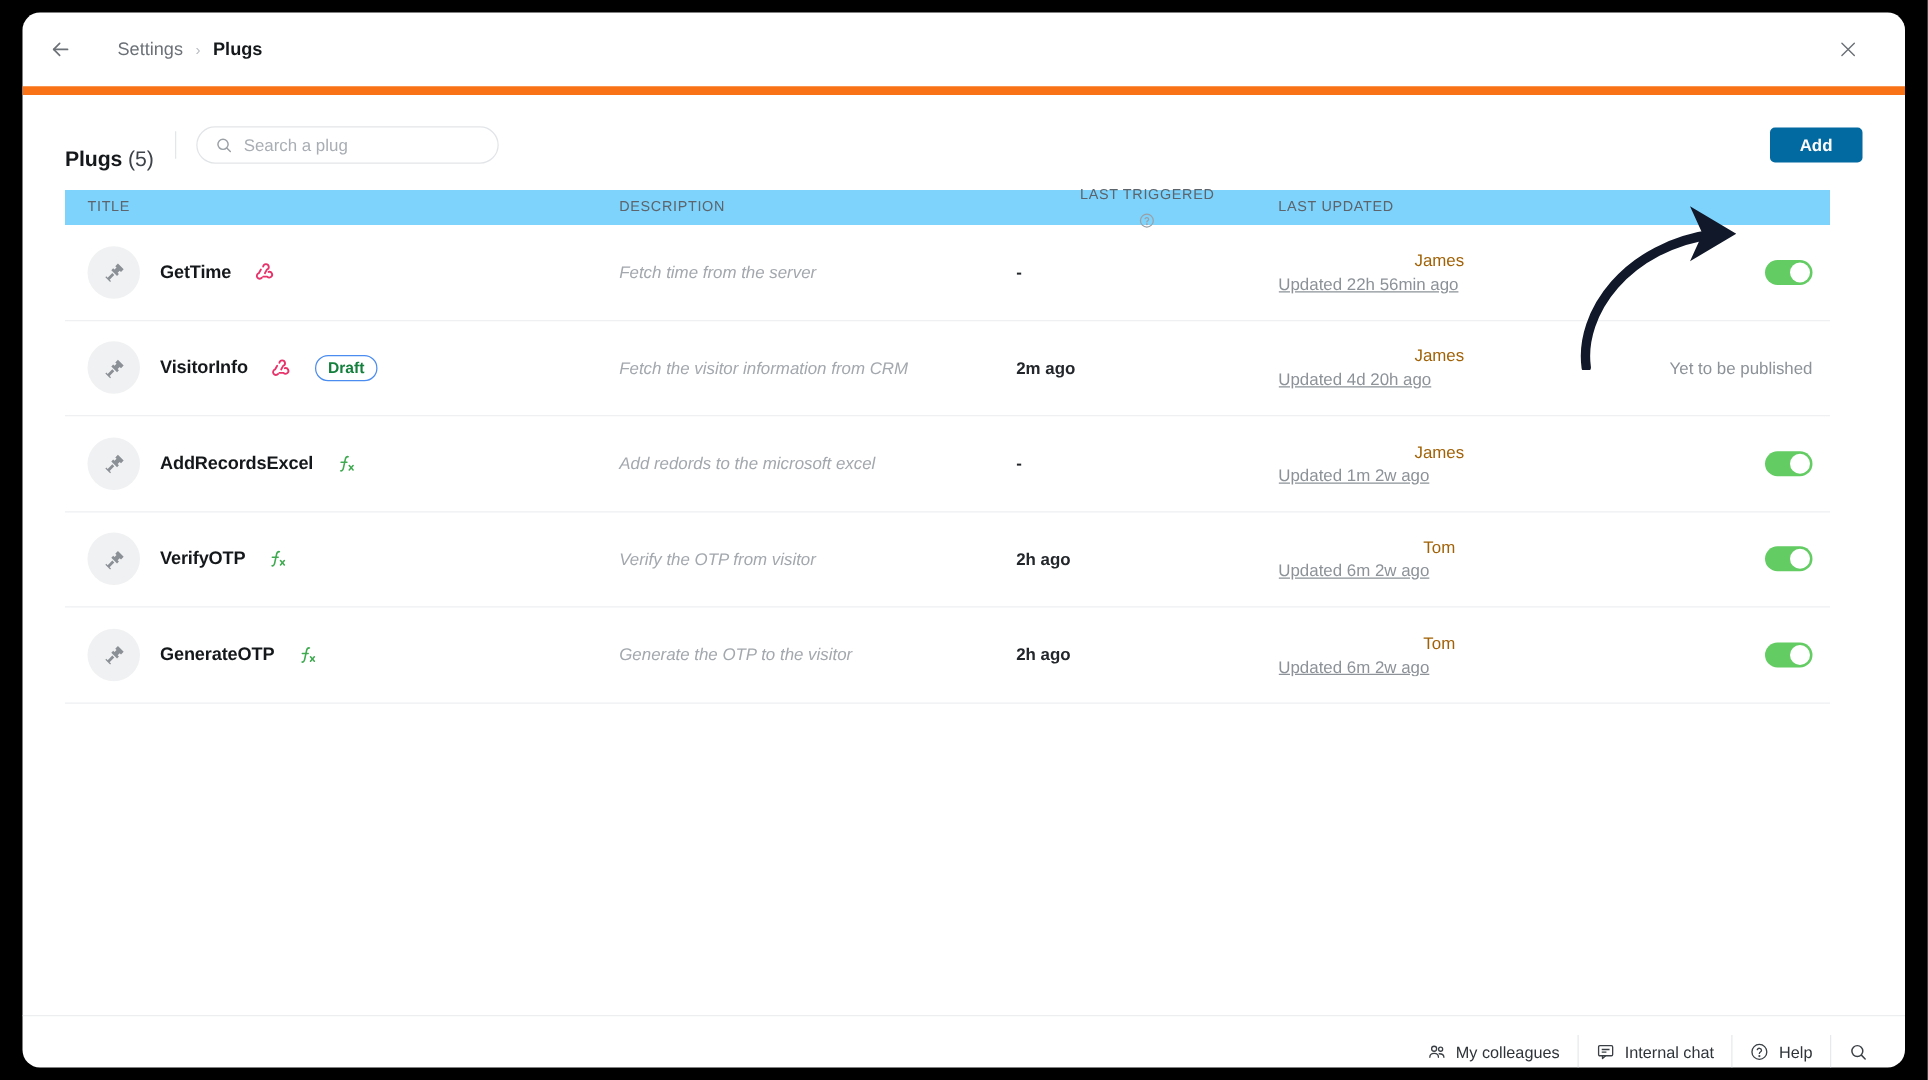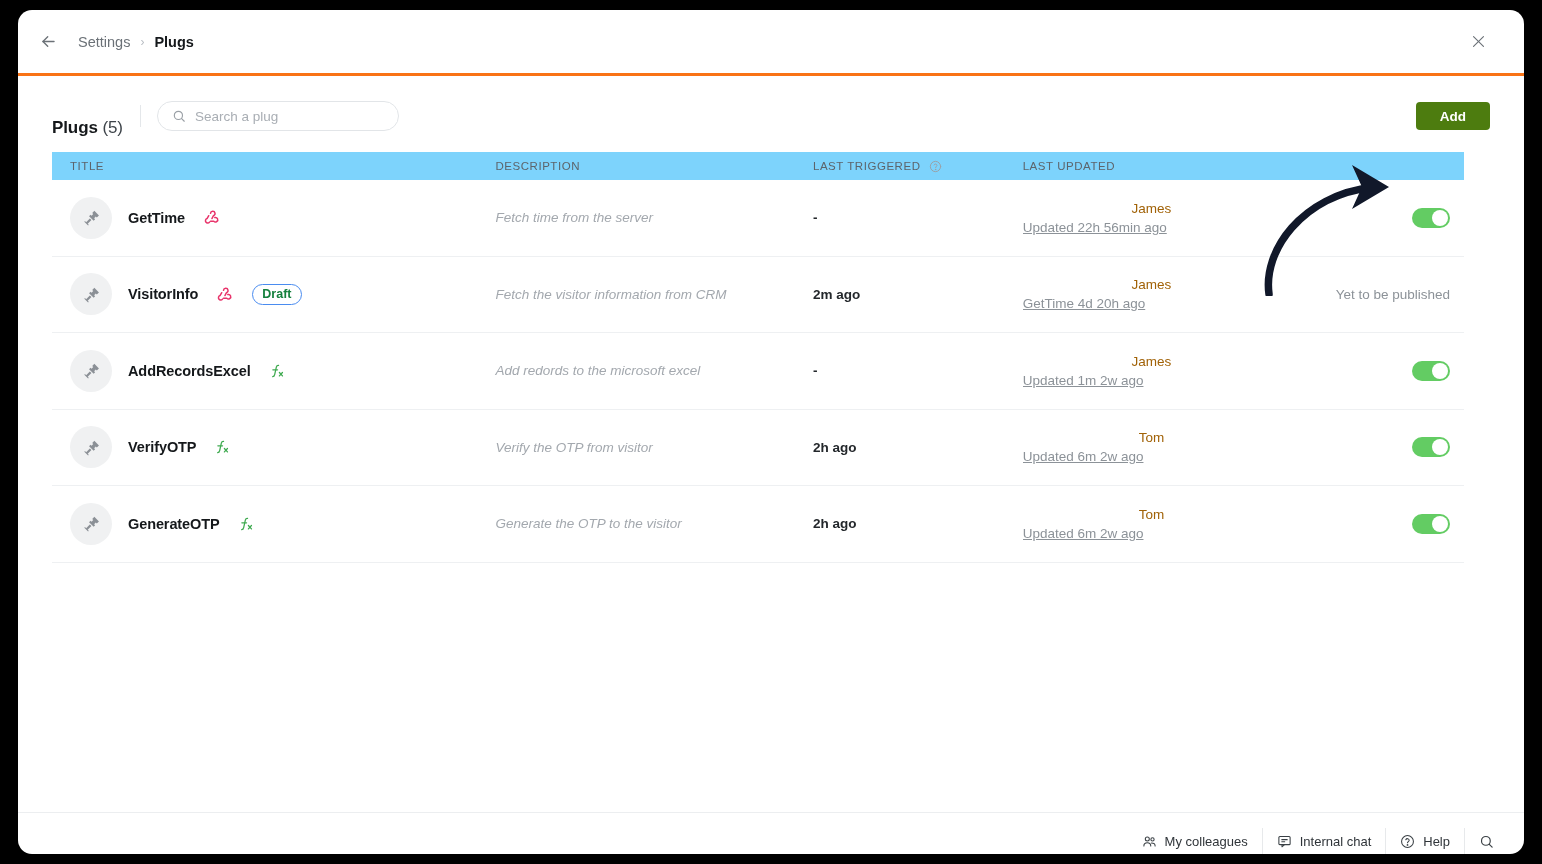--- a/index.html
+++ b/index.html
@@ -16,24 +16,25 @@
     background: #ffffff;
     border-radius: 14px;
     overflow: hidden;
     display: flex;
     flex-direction: column;
   }
   
   .titlebar {
     height: 66px;
     flex: 0 0 66px;
-    border-bottom: 3px solid #f97316;
+    border-bottom: 7px solid #f97316;
     display: flex;
     align-items: center;
     padding: 0 30px 0 12px;
+    gap: 16px;
   }
   .back-btn {
     width: 36px; height: 36px;
     display: flex; align-items: center; justify-content: center;
     color: #6b7177;
     cursor: pointer;
     flex: 0 0 auto;
   }
   .breadcrumb {
     display: flex; align-items: center;
@@ -92,21 +93,21 @@
     border: none; outline: none;
     font-family: "Liberation Sans", sans-serif;
     font-size: 13.5px;
     color: #3e444a;
     width: 100%;
     background: transparent;
   }
   .search-box input::placeholder { color: #a9aeb4; }
   .toolbar-spacer { flex: 1 1 auto; }
   .add-btn {
-    background: #4d7c0f;
+    background: #0369a1;
     color: #ffffff;
     font-size: 13.5px;
     font-weight: 700;
     border: none;
     border-radius: 4px;
     padding: 0 24px;
     height: 28px;
     cursor: pointer;
     font-family: "Liberation Sans", sans-serif;
   }
@@ -123,21 +124,21 @@
     font-size: 11.5px;
     letter-spacing: 0.55px;
     color: #5d646b;
     text-transform: uppercase;
     display: flex;
     align-items: center;
     gap: 8px;
   }
   .col-title  { width: 444px; padding-left: 18px; }
   .col-desc   { width: 318px; }
-  .col-trig   { width: 210px; }
+  .col-trig   { width: 210px; flex-direction: column; }
   .col-upd    { width: 258px; }
   .col-state  { width: 184px; display: flex; justify-content: flex-end; padding-right: 14px; }
   .help-icon { color: #9aa0a6; display: flex; }
 
   .trow {
     display: flex;
     align-items: center;
     height: 76.5px;
     border-bottom: 1px solid #eef0f2;
   }
@@ -358,21 +359,21 @@
                   <path d="M16.7 12.1a3.2 3.2 0 1 1-1.5 5.2h-4.6"></path>
                   <path d="M9.2 18.5a3.2 3.2 0 1 1-3.5-5l2.4-4.1"></path>
                 </svg>
               </span>
               <span class="badge-draft">Draft</span>
             </div>
             <div class="col-desc cell-desc">Fetch the visitor information from CRM</div>
             <div class="col-trig cell-trig">2m ago</div>
             <div class="col-upd cell-upd">
               <div class="who">James</div>
-              <div class="when">GetTime 4d 20h ago</div>
+              <div class="when">Updated 4d 20h ago</div>
             </div>
             <div class="col-state">
               <span class="pending-text">Yet to be published</span>
             </div>
           </div>
           <div class="trow">
             <div class="col-title cell-title">
               <span class="plug-avatar">
                 <svg width="19" height="19" viewBox="0 0 24 24" fill="#8b9096">
                   <path d="M15.6 3.6 12.9 6.3l1.3 1.3-2.1 2.1-1.3-1.3-1.9 1.9 5.8 5.8 1.9-1.9-1.3-1.3 2.1-2.1 1.3 1.3 2.7-2.7z"></path>

